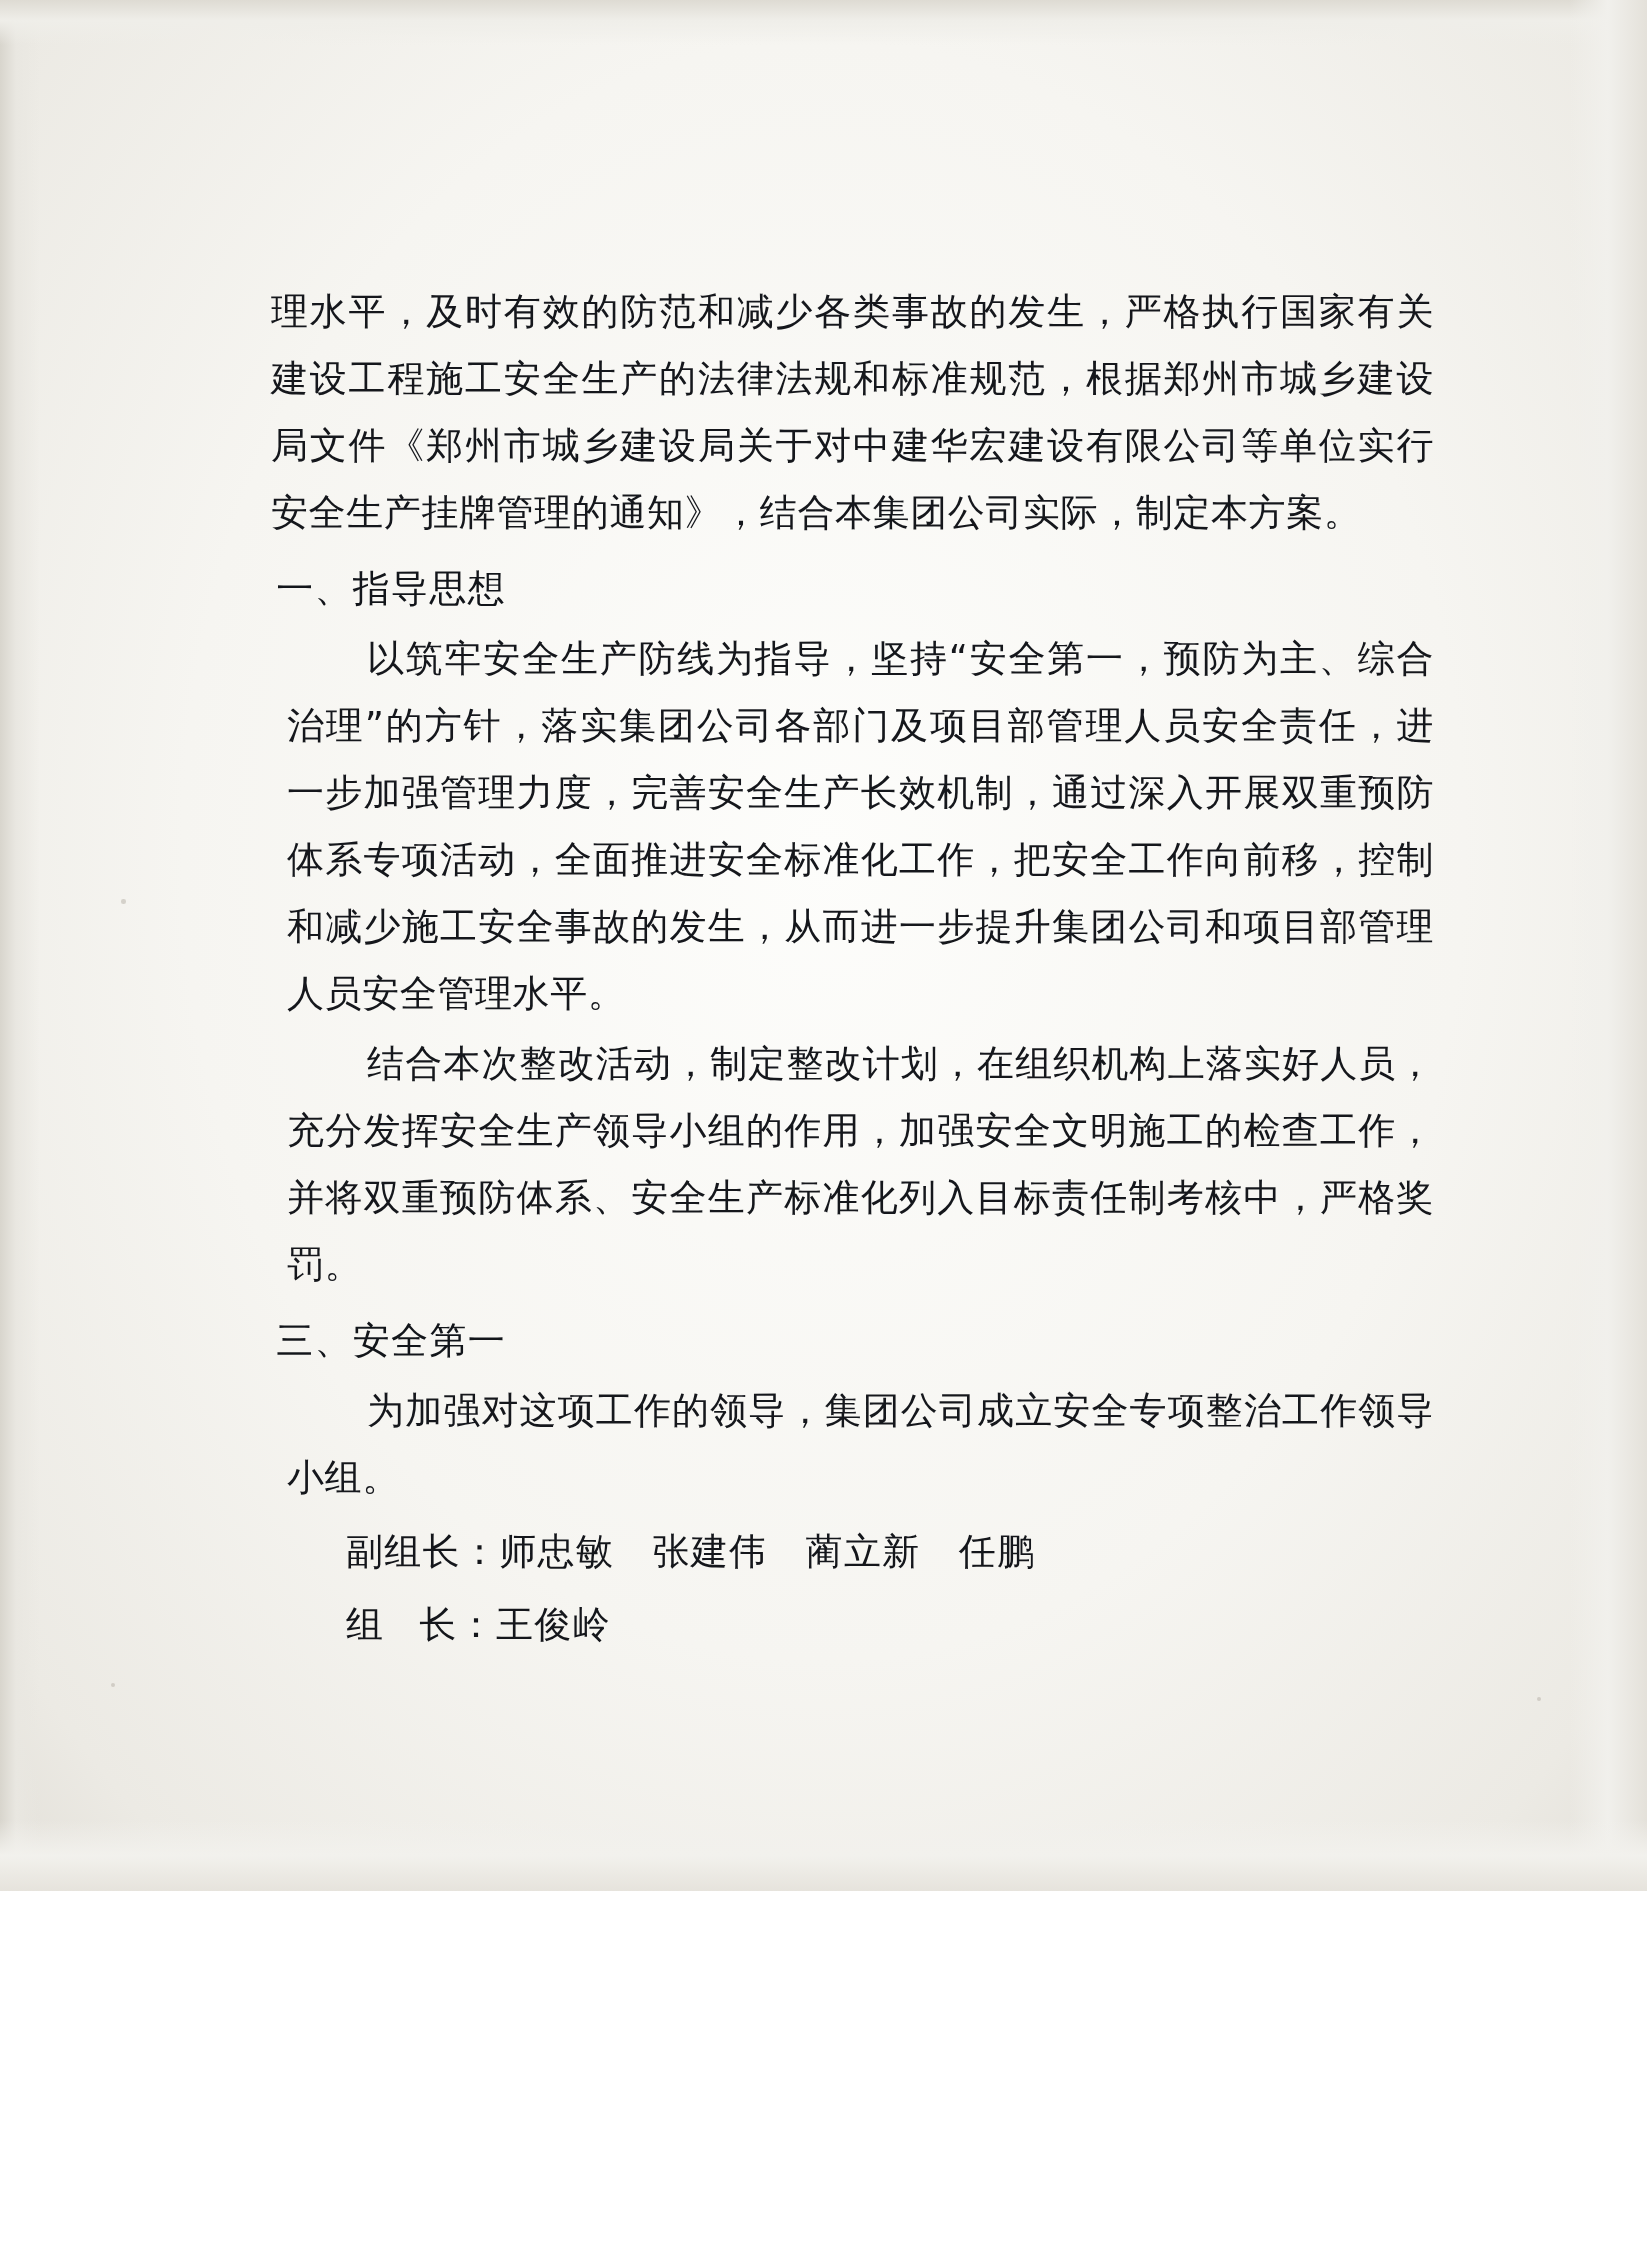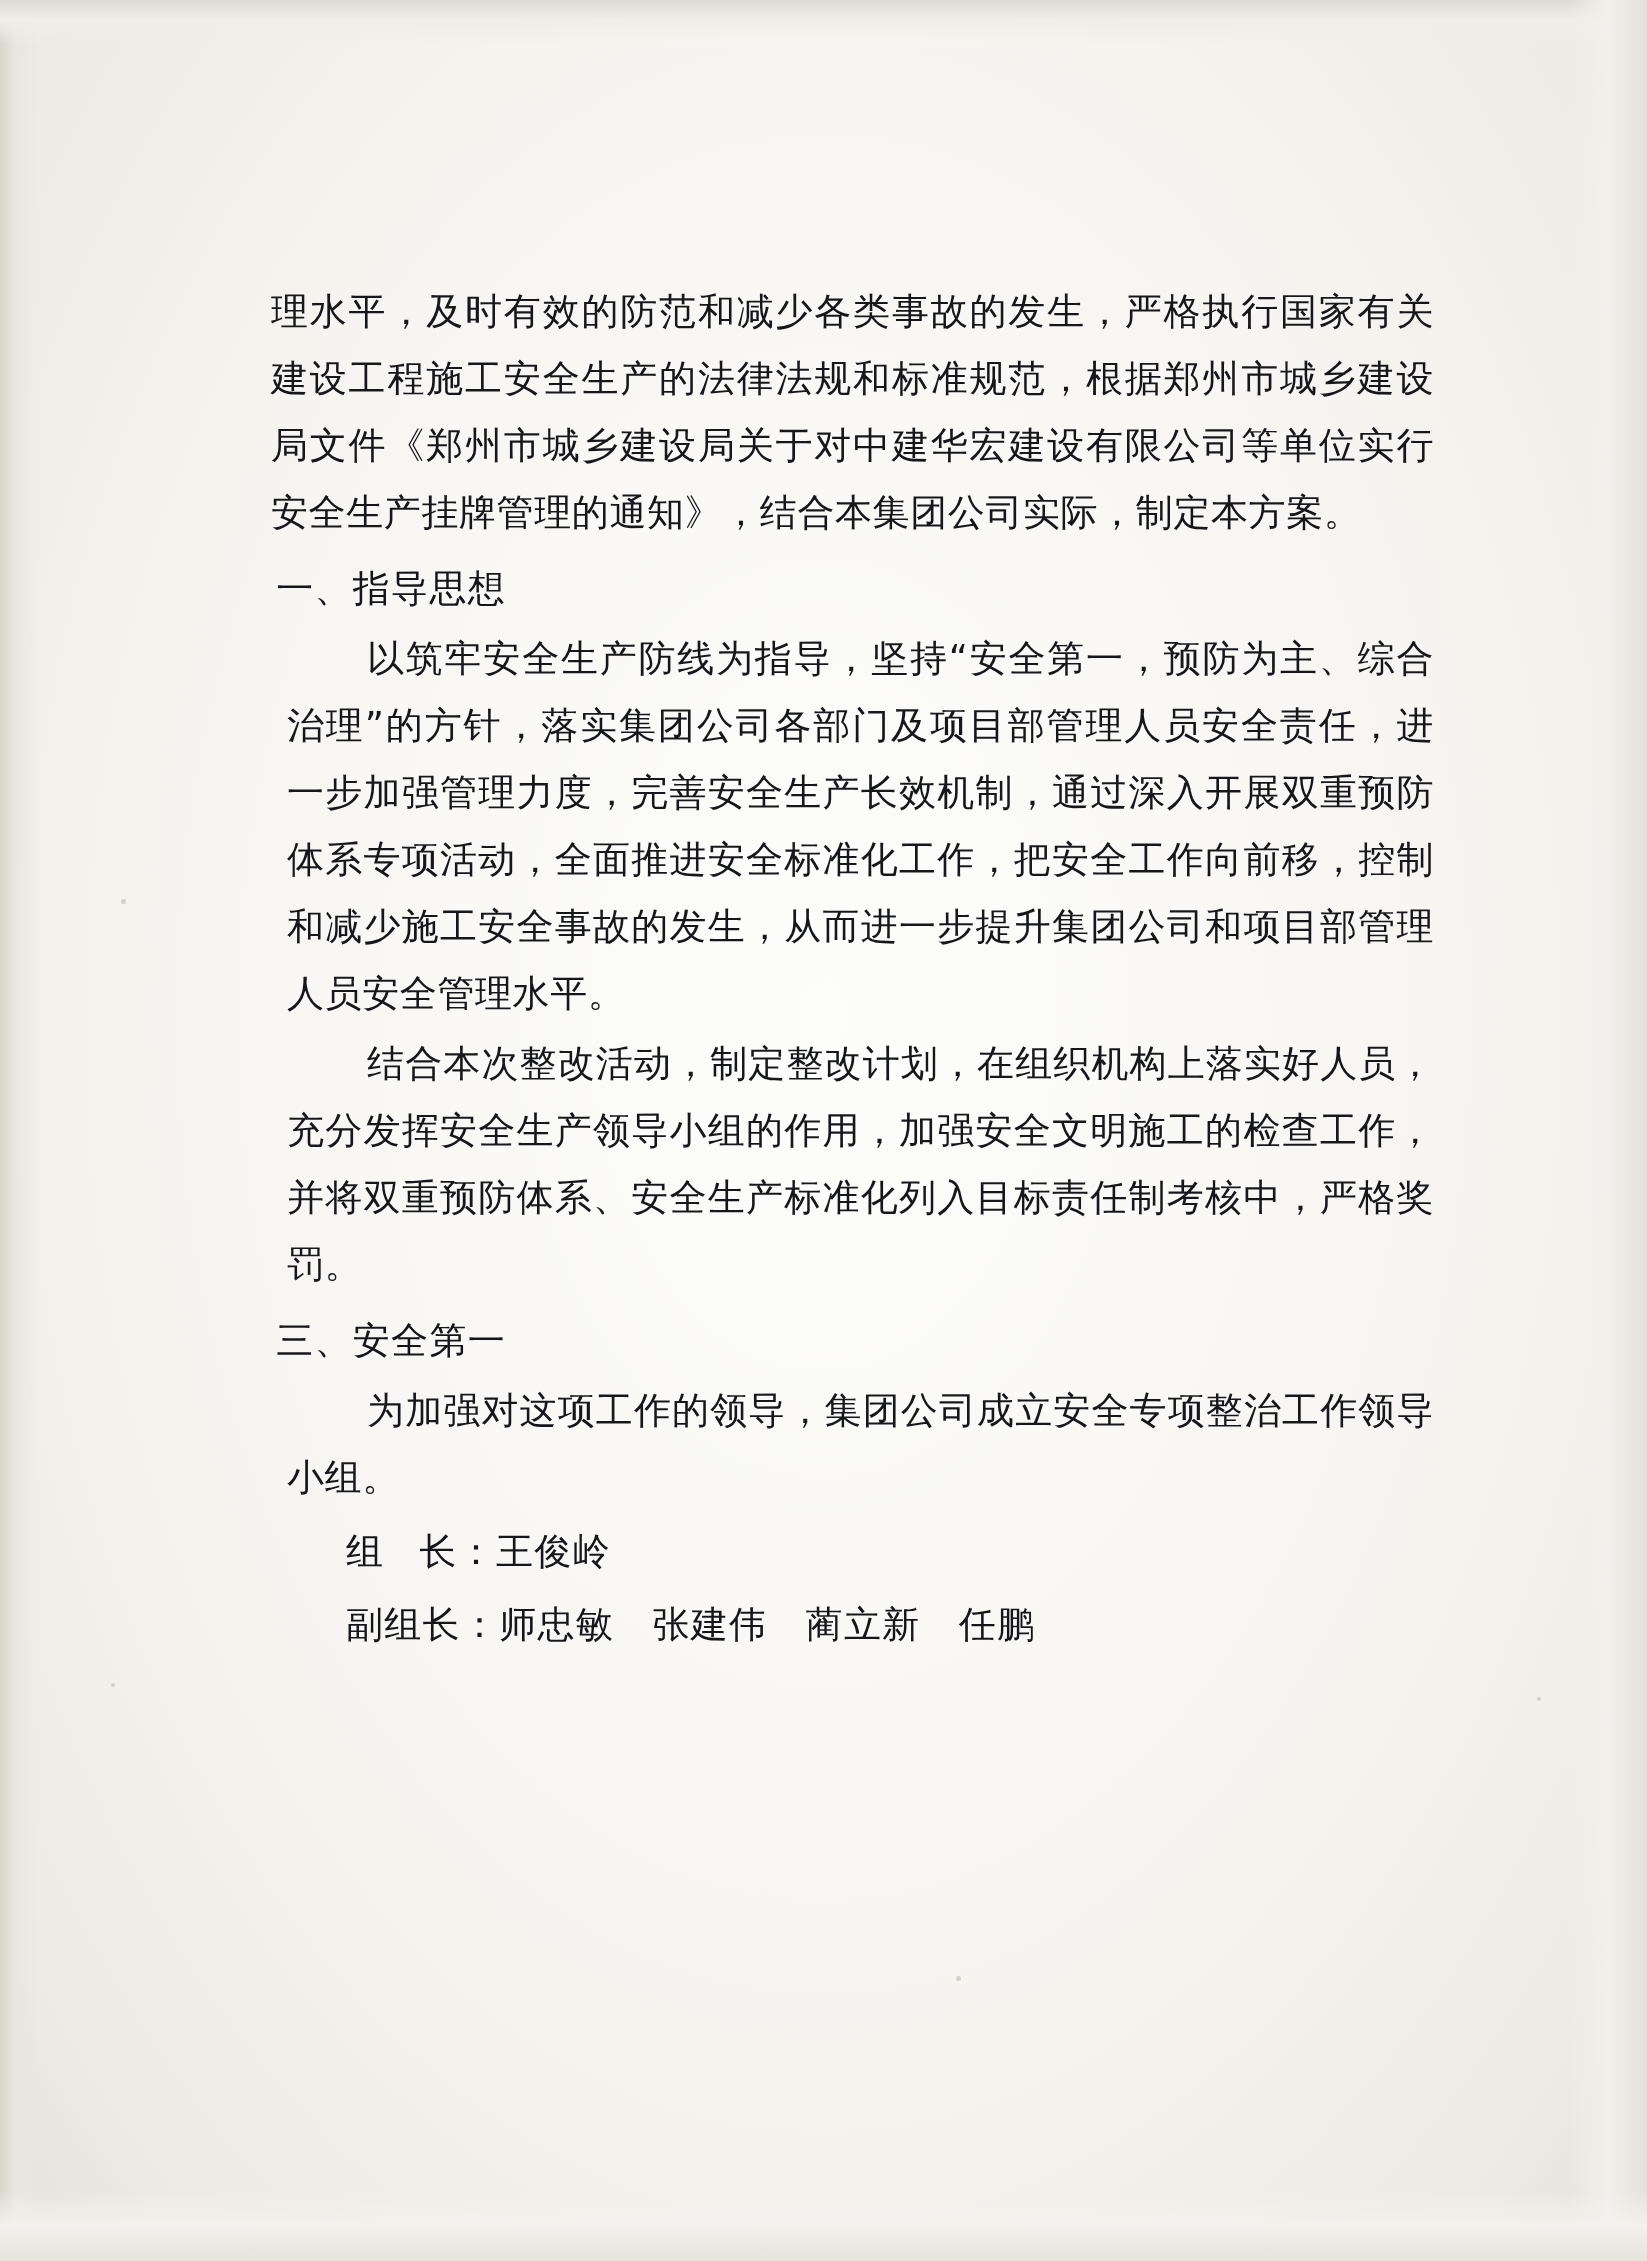--- a/index.html
+++ b/index.html
@@ -3,21 +3,21 @@
 <meta charset="utf-8">
 <style>
   html, body {
     margin: 0;
     padding: 0;
     background: #ffffff;
   }
   .page {
     position: relative;
     width: 1647px;
-    height: 2261px;
+    height: 1891px;
     background: #f7f6f2;
     overflow: hidden;
     font-family: "DejaVu Sans", sans-serif;
   }
   
   .paper {
     position: absolute;
     inset: 0;
     background:
       radial-gradient(ellipse at 50% 45%, #fdfdfb 0%, #f6f5f1 55%, #eceae4 88%, #e2dfd8 100%);
@@ -115,22 +115,22 @@
 
     <h2 class="heading">一、指导思想</h2>
     <p class="para indent">以筑牢安全生产防线为指导，坚持“安全第一，预防为主、综合治理”的方针，落实集团公司各部门及项目部管理人员安全责任，进一步加强管理力度，完善安全生产长效机制，通过深入开展双重预防体系专项活动，全面推进安全标准化工作，把安全工作向前移，控制和减少施工安全事故的发生，从而进一步提升集团公司和项目部管理人员安全管理水平。</p>
 
     <p class="para indent">结合本次整改活动，制定整改计划，在组织机构上落实好人员，充分发挥安全生产领导小组的作用，加强安全文明施工的检查工作，并将双重预防体系、安全生产标准化列入目标责任制考核中，严格奖罚。</p>
 
     <h2 class="heading">三、安全第一</h2>
     <p class="para indent">为加强对这项工作的领导，集团公司成立安全专项整治工作领导小组。</p>
 
     <p class="namerow">
-      <span>组</span><span class="spacer"></span><span>长：</span><span>王俊岭</span>
+      <span>副组长：</span><span>师忠敏　张建伟　蔺立新　任鹏</span>
     </p>
 
     <p class="namerow">
-      <span>副组长：</span><span>师忠敏　张建伟　蔺立新　任鹏</span>
+      <span>组</span><span class="spacer"></span><span>长：</span><span>王俊岭</span>
     </p>
 
   </div>
 </div>
 
 
 </body></html>

